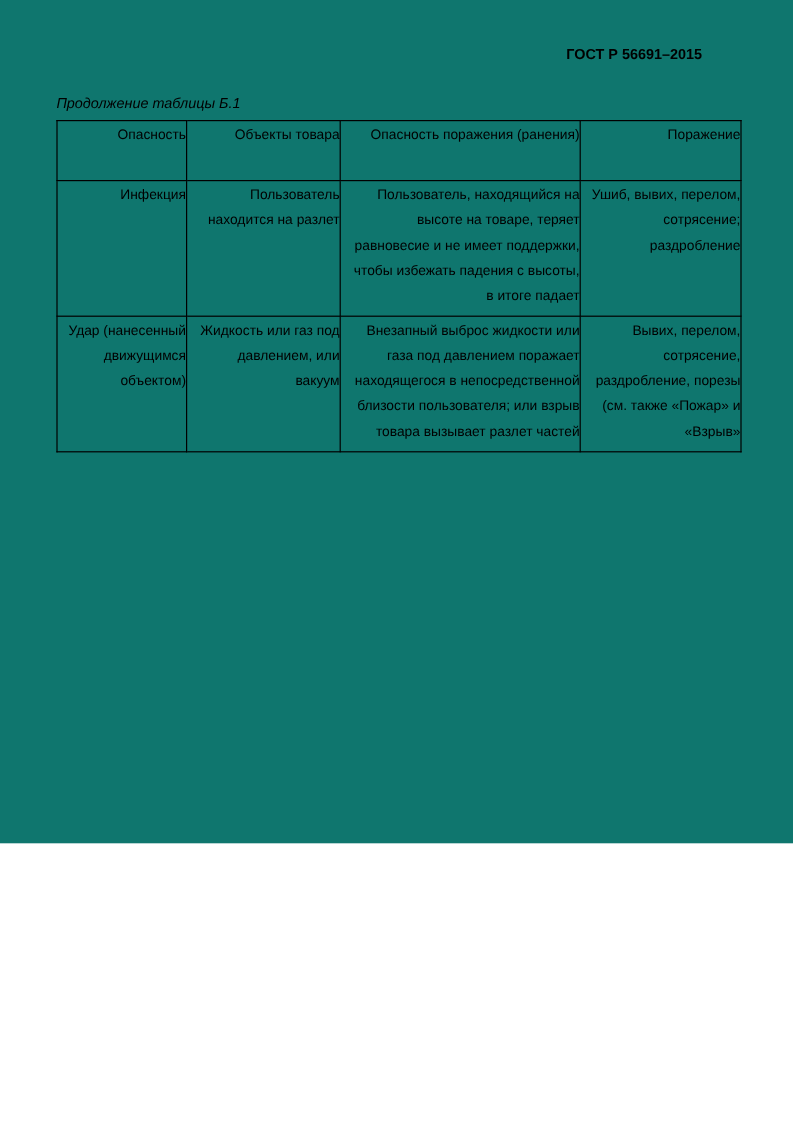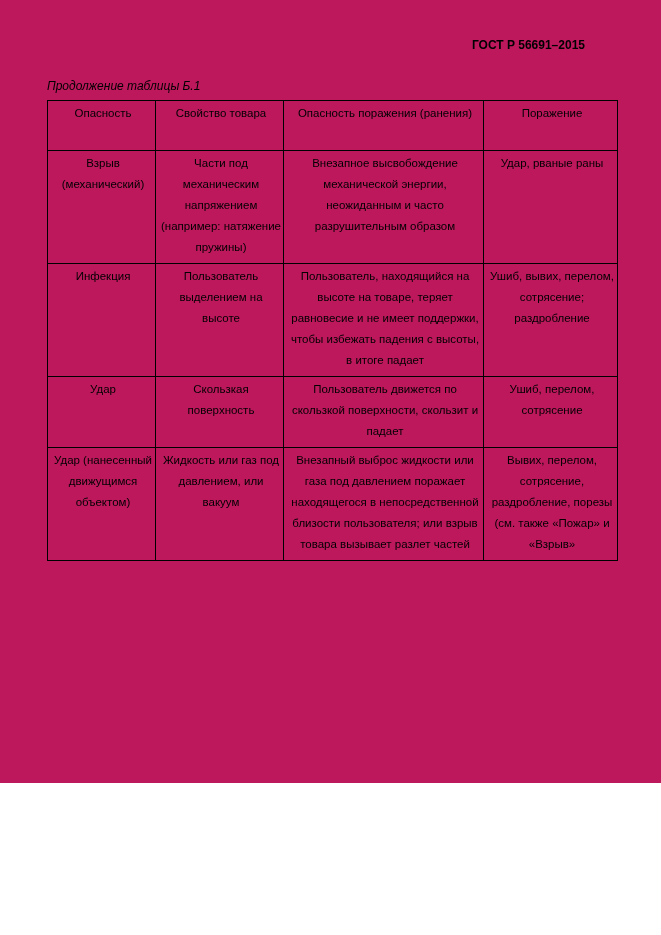--- a/index.html
+++ b/index.html
@@ -3,22 +3,22 @@
 <meta charset="utf-8">
 <style>
   html, body {
     margin: 0;
     padding: 0;
     background: #ffffff;
   }
   .page {
     position: relative;
     width: 661px;
-    height: 783px;
-    background: #be185d;
+    height: 703px;
+    background: #0f766e;
     font-family: "Liberation Sans", sans-serif;
     color: #000000;
     overflow: hidden;
   }
   .doc-number {
     position: absolute;
     top: 38px;
     right: 76px;
     font-size: 12px;
     font-weight: bold;
@@ -44,21 +44,21 @@
     width: 570px;
   }
   .hazard-table col.c1 { width: 108px; }
   .hazard-table col.c2 { width: 128px; }
   .hazard-table col.c3 { width: 200px; }
   .hazard-table col.c4 { width: 134px; }
   .hazard-table th,
   .hazard-table td {
     border: 1px solid #000000;
     vertical-align: top;
-    text-align: center;
+    text-align: right;
     font-size: 11.5px;
     font-weight: normal;
     line-height: 21px;
     padding: 2px 0 5px 3px;
     word-wrap: break-word;
   }
   .hazard-table th {
     height: 42px;
   }
   .page-number {
@@ -81,43 +81,31 @@
     <table class="hazard-table">
       <colgroup>
         <col class="c1">
           <col class="c2">
           <col class="c3">
           <col class="c4">
       </colgroup>
       <thead>
         <tr>
           <th>Опасность</th>
-          <th>Свойство товара</th>
+          <th>Объекты товара</th>
           <th>Опасность поражения (ранения)</th>
           <th>Поражение</th>
         </tr>
       </thead>
       <tbody>
         <tr>
-          <td>Взрыв (механический)</td>
-          <td>Части под механическим напряжением (например: натяжение пружины)</td>
-          <td>Внезапное высвобождение механической энергии, неожиданным и часто разрушительным образом</td>
-          <td>Удар, рваные раны</td>
-        </tr>
-        <tr>
           <td>Инфекция</td>
-          <td>Пользователь выделением на высоте</td>
+          <td>Пользователь находится на разлет</td>
           <td>Пользователь, находящийся на высоте на товаре, теряет равновесие и не имеет поддержки, чтобы избежать падения с высоты, в итоге падает</td>
           <td>Ушиб, вывих, перелом, сотрясение; раздробление</td>
-        </tr>
-        <tr>
-          <td>Удар</td>
-          <td>Скользкая поверхность</td>
-          <td>Пользователь движется по скользкой поверхности, скользит и падает</td>
-          <td>Ушиб, перелом, сотрясение</td>
         </tr>
         <tr>
           <td>Удар (нанесенный движущимся объектом)</td>
           <td>Жидкость или газ под давлением, или вакуум</td>
           <td>Внезапный выброс жидкости или газа под давлением поражает находящегося в непосредственной близости пользователя; или взрыв товара вызывает разлет частей</td>
           <td>Вывих, перелом, сотрясение, раздробление, порезы (см. также «Пожар» и «Взрыв»</td>
         </tr>
       </tbody>
     </table>
   </div>

